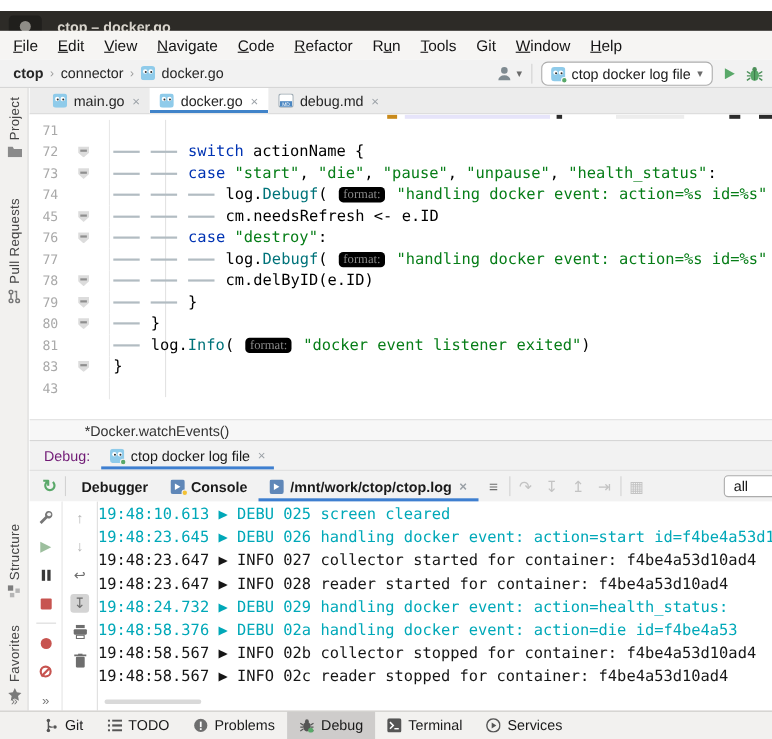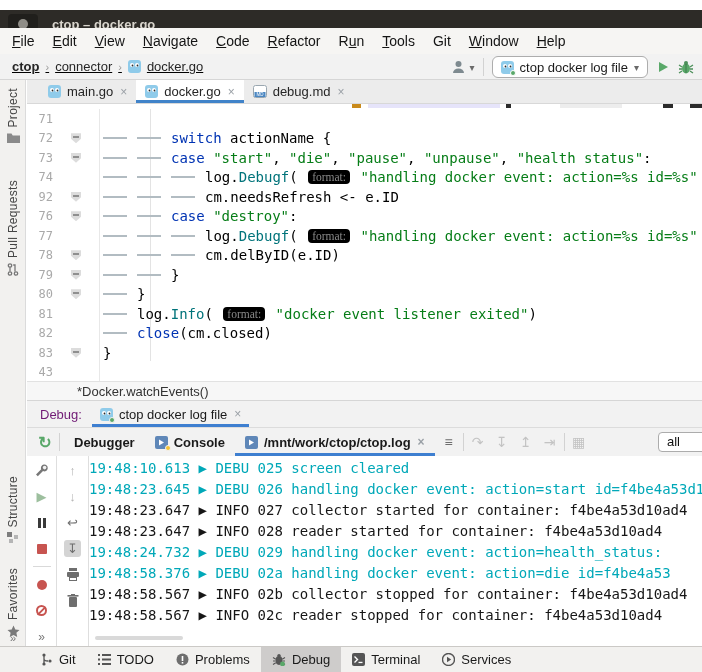--- a/index.html
+++ b/index.html
@@ -12,21 +12,21 @@
   .winbtn { width:30px; height:20px; margin-left:8px; background:#201f1c; border-radius:4px; display:flex; align-items:center; justify-content:center; }
   .winbtn .dot { width:10px; height:10px; border-radius:50%; background:#8f8d87; }
   .wintitle { color:#d8d4cc; font-size:13px; font-weight:bold; margin-left:14px; }
 
   
   .menubar { position:absolute; left:0; top:28px; width:702px; height:26px; background:#f6f5f3; display:flex; align-items:center; padding-left:3px; }
   .menuitem { font-size:14px; color:#141414; padding:3px 9px; cursor:default; }
   .menuitem .mn { text-decoration:underline; }
 
   
-  .navbar { position:absolute; left:0; top:54px; width:702px; height:26px; background:#f2f2f2; border-bottom:1px solid #d6d6d6; display:flex; align-items:center;text-decoration:underline; }
+  .navbar { position:absolute; left:0; top:54px; width:702px; height:26px; background:#f2f2f2; border-bottom:1px solid #d6d6d6; display:flex; align-items:center; }
   .crumbs { display:flex; align-items:center; gap:6px; padding-left:12px; font-size:13px; color:#262626; }
   .crumb-first { font-weight:bold; }
   .crumb-sep { color:#9a9a9a; font-size:11px; }
   .nav-right { position:absolute; right:2px; top:0; height:26px; display:flex; align-items:center; gap:8px; }
   .vsep { width:1px; height:18px; background:#d2d2d2; }
   .runcombo { display:flex; align-items:center; gap:6px; height:22px; background:#fff; border:1px solid #adadad; border-radius:6px; padding:0 8px; font-size:13px; color:#1a1a1a; }
   .combo-arrow { color:#6a6a6a; font-size:10px; }
   .person { display:flex; align-items:center; gap:2px; }
 
   
@@ -302,21 +302,21 @@
           <span class="gutpad"></span>
           <span class="codetext"><span class="tdash"></span><span class="tdash"></span><span class="kw">case</span><span> </span><span class="str">"start"</span><span>, </span><span class="str">"die"</span><span>, </span><span class="str">"pause"</span><span>, </span><span class="str">"unpause"</span><span>, </span><span class="str">"health_status"</span><span>:</span></span>
         </div>
         <div class="codeline">
           <span class="lnum">74</span>
           <span class="foldcol"></span>
           <span class="gutpad"></span>
           <span class="codetext"><span class="tdash"></span><span class="tdash"></span><span class="tdash"></span><span>log.</span><span class="fn">Debugf</span><span>( </span><span class="inlay">format:</span><span> </span><span class="str">"handling docker event: action=%s id=%s"</span></span>
         </div>
         <div class="codeline">
-          <span class="lnum">92</span>
+          <span class="lnum">45</span>
           <span class="foldcol">
             <span class="foldic"></span>
           </span>
           <span class="gutpad"></span>
           <span class="codetext"><span class="tdash"></span><span class="tdash"></span><span class="tdash"></span><span>cm.needsRefresh &lt;- e.ID</span></span>
         </div>
         <div class="codeline">
           <span class="lnum">76</span>
           <span class="foldcol">
             <span class="foldic"></span>
@@ -352,26 +352,20 @@
             <span class="foldic"></span>
           </span>
           <span class="gutpad"></span>
           <span class="codetext"><span class="tdash"></span><span>}</span></span>
         </div>
         <div class="codeline">
           <span class="lnum">81</span>
           <span class="foldcol"></span>
           <span class="gutpad"></span>
           <span class="codetext"><span class="tdash"></span><span>log.</span><span class="fn">Info</span><span>( </span><span class="inlay">format:</span><span> </span><span class="str">"docker event listener exited"</span><span>)</span></span>
-        </div>
-        <div class="codeline">
-          <span class="lnum">82</span>
-          <span class="foldcol"></span>
-          <span class="gutpad"></span>
-          <span class="codetext"><span class="tdash"></span><span class="kw">close</span><span>(cm.closed)</span></span>
         </div>
         <div class="codeline">
           <span class="lnum">83</span>
           <span class="foldcol">
             <span class="foldic"></span>
           </span>
           <span class="gutpad"></span>
           <span class="codetext"><span>}</span></span>
         </div>
         <div class="codeline">

